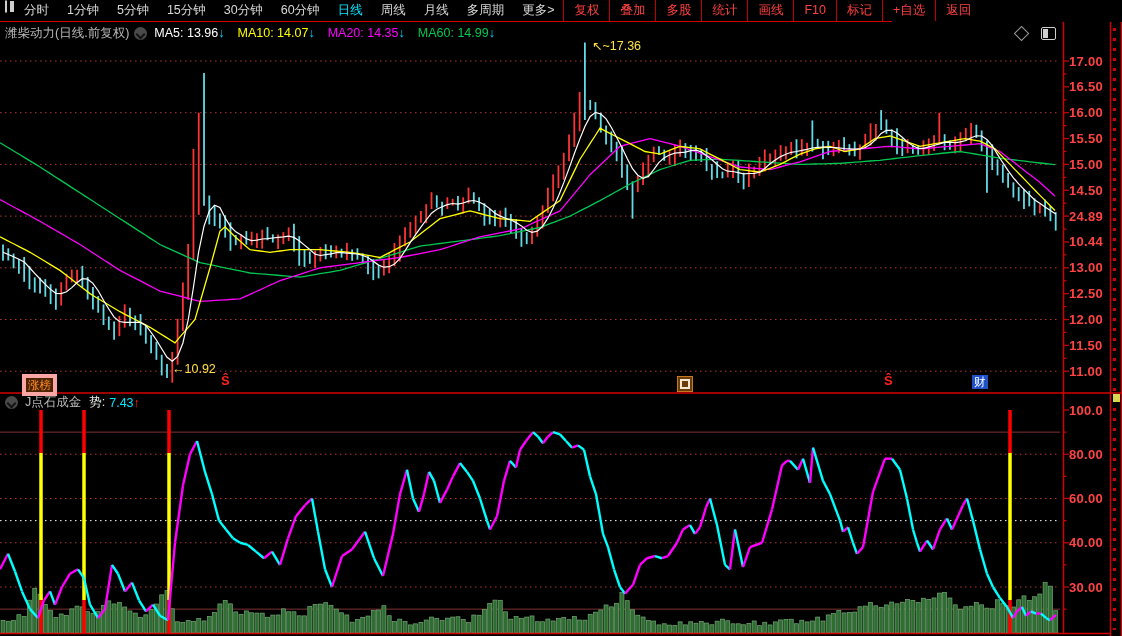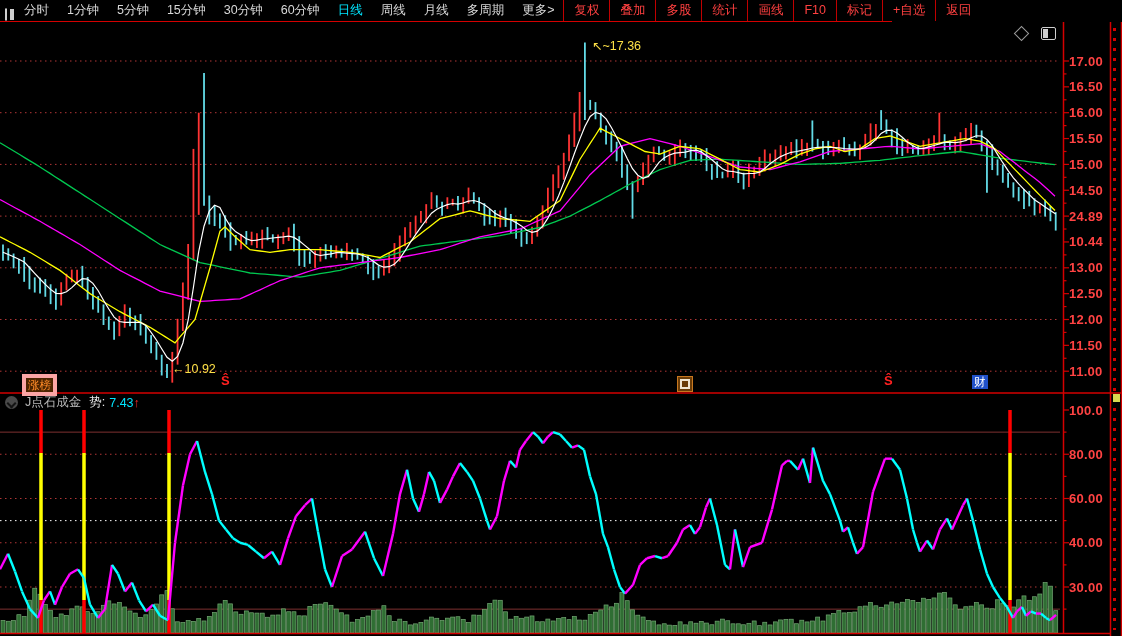--- a/index.html
+++ b/index.html
@@ -1,20 +1,20 @@
 <!DOCTYPE html>
 <html><head>
 <meta charset="utf-8">
 <style>
   html,body{margin:0;padding:0;background:#000;}
   .app{position:relative;width:1122px;height:636px;background:#000;overflow:hidden;
        font-family:"Liberation Sans","DejaVu Sans",sans-serif;-webkit-font-smoothing:none;}
   
   .topbar{position:absolute;left:0;top:0;width:892px;height:21px;background:#000;
-          border-bottom:1px solid #d40000;display:flex;align-items:flex-end;z-index:5;}
+          border-bottom:1px solid #d40000;display:flex;align-items:flex-start;z-index:5;}
   .wicon{width:15px;height:11px;border:1px solid #cfcfcf;border-radius:2px;margin:0 4px 0 5px;position:relative;}
   .wicon::after{content:"";position:absolute;left:4px;top:0;bottom:0;width:4px;background:#cfcfcf;}
   .tb-sep{width:1px;height:15px;background:#d40000;margin-right:4px;}
   .tab{color:#d8d8d8;font-size:12.5px;padding:0 9px;line-height:21px;white-space:nowrap;cursor:default;}
   .tab.active{color:#00e5ff;}
   .tools{margin-left:auto;display:flex;height:21px;}
   .tool{color:#ff4040;font-size:12.5px;line-height:20px;padding:0 10px;border-left:1px solid #c00000;white-space:nowrap;}
   
   #chart-svg{position:absolute;left:0;top:0;z-index:1;}
   
@@ -705,20 +705,30 @@
         <span class="tool">多股</span>
         <span class="tool">统计</span>
         <span class="tool">画线</span>
         <span class="tool">F10</span>
         <span class="tool">标记</span>
         <span class="tool">+自选</span>
         <span class="tool">返回</span>
       </div>
   </div>
 
+  <div class="chart-header">
+    <span class="title">潍柴动力(日线.前复权)</span>
+    <span class="circ"></span>
+    <span id="ma-legend" style="display:flex;">
+        <span class="ma-item" style="color: rgb(255, 255, 255);">MA5: 13.96<span class="ma-arrow">↓</span></span>
+        <span class="ma-item" style="color: rgb(255, 255, 0);">MA10: 14.07<span class="ma-arrow">↓</span></span>
+        <span class="ma-item" style="color: rgb(255, 0, 255);">MA20: 14.35<span class="ma-arrow">↓</span></span>
+        <span class="ma-item" style="color: rgb(0, 200, 80);">MA60: 14.99<span class="ma-arrow">↓</span></span>
+      </span>
+  </div>
   <div class="hdr-icons">
     <span class="diamond"></span>
     <span class="splitbox"></span>
   </div>
 
   <div class="sub-header">
     <span class="circ"></span>
     <span class="sub-title">J点石成金</span>
     <span class="shi-label">势:</span>
     <span class="shi-value">7.43</span>

